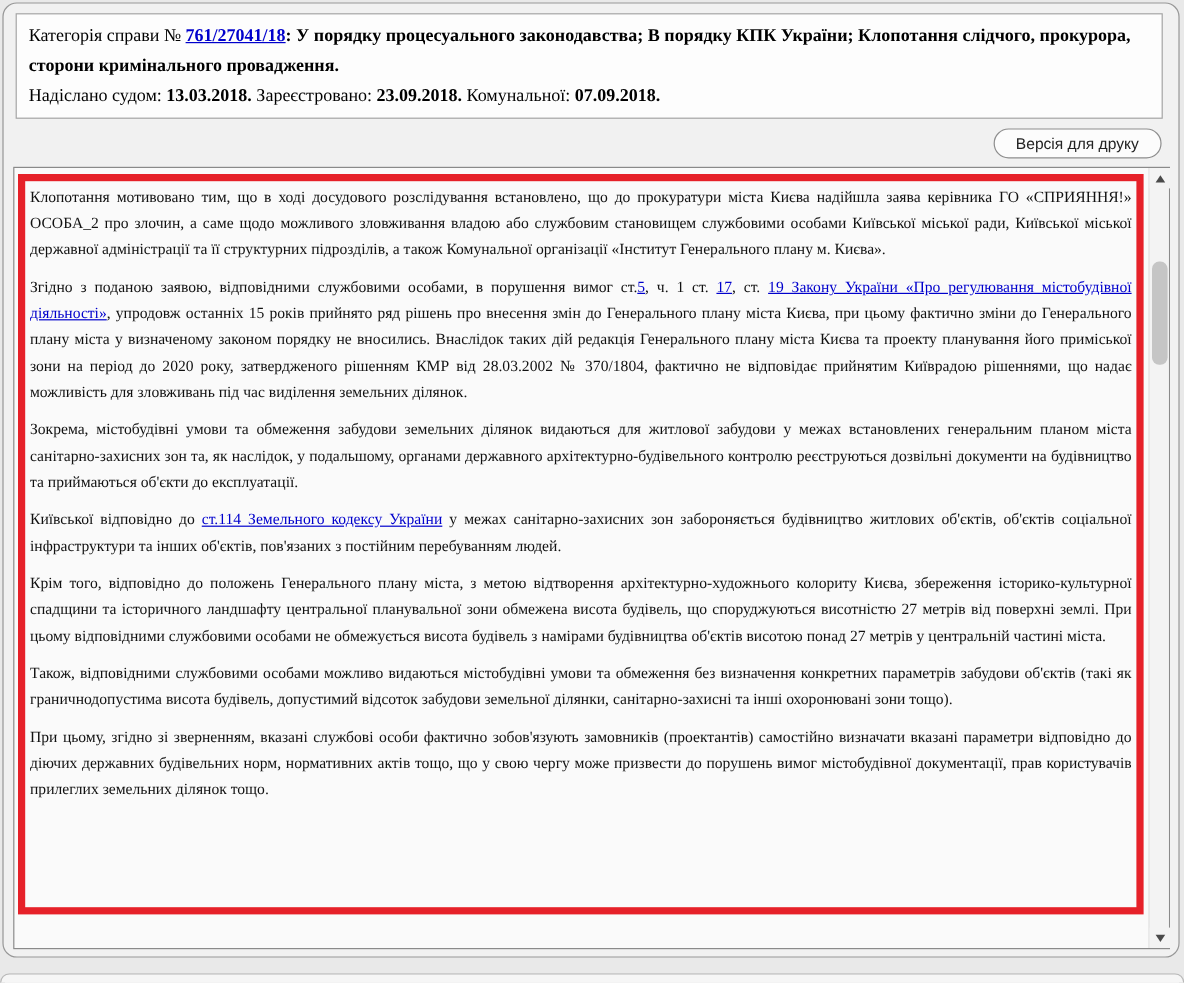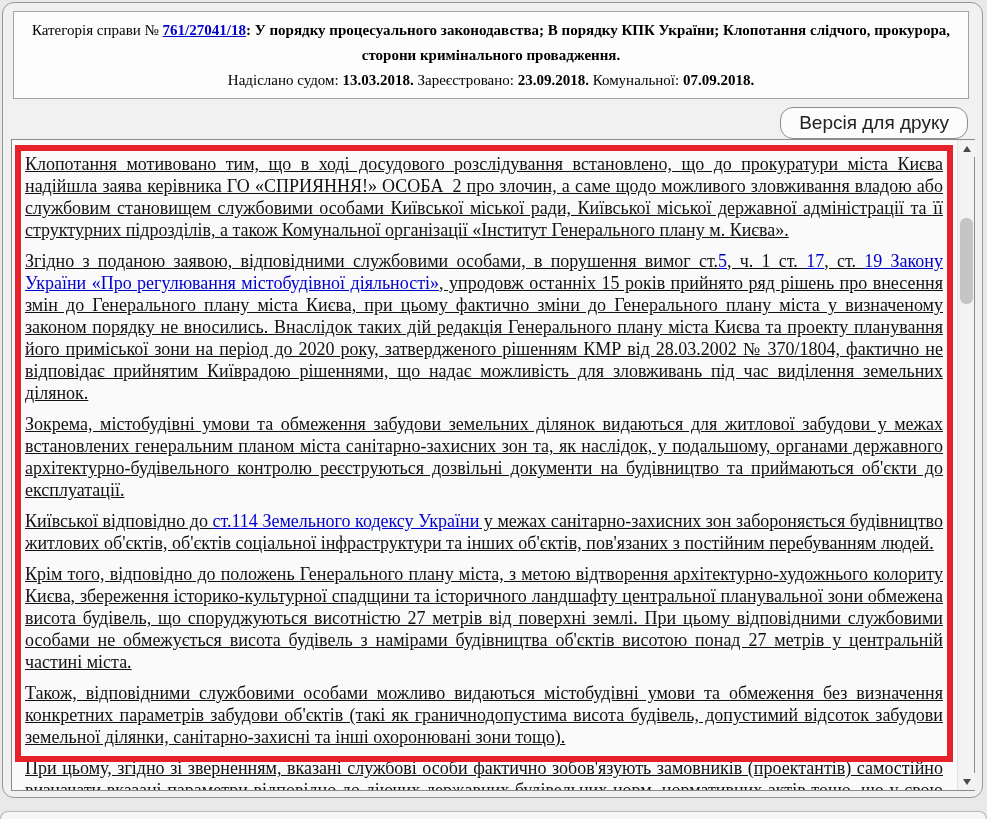--- a/index.html
+++ b/index.html
@@ -21,56 +21,56 @@
     border:1px solid #979797;
     border-radius:12px;
   }
   
   .meta-box{
     position:absolute;left:10px;top:8px;right:13px;
     height:88px;box-sizing:border-box;
     background:#fdfdfd;
     border:1px solid #a3a3a3;
     padding:6px 10px 0 10px;
-    font-size:15px;line-height:25px;color:#000;text-align:center;
+    font-size:15px;line-height:25px;color:#000;
   }
   .meta-line{margin:0;}
   .meta-line b{font-weight:700;}
   .case-link{
     color:var(--link-blue);
     font-weight:700;
     text-decoration:underline;
   }
   
   .toolbar{
     position:absolute;top:104px;right:14px;
   }
   .print-btn{
     font-family:"Liberation Sans", sans-serif;
-    font-size:19px;color:#222;
+    font-size:13px;color:#222;
     background:#fcfcfc;
     border:1px solid #8d8d8d;
     border-radius:13px;
     padding:4px 18px;
     cursor:pointer;
   }
   
   .doc-wrap{
     position:absolute;left:8px;top:136px;
     width:964px;bottom:6px;
     box-sizing:border-box;
     background:#fafafa;
     border:1px solid #8a8a8a;
   }
   .doc-text{
     position:absolute;left:0;top:0;right:17px;bottom:0;
     overflow:hidden;
     padding:13px 14px 0 13px;
     text-align:justify;
-    font-size:18px;line-height:22px;color:#111;text-decoration:underline;
+    font-size:13px;line-height:22px;color:#111;
   }
   .doc-text p{margin:0 0 9px 0;}
   .doc-text a{
     color:var(--link-blue);
     text-decoration:underline;
   }
   
   .annotation{
     position:absolute;left:3px;top:5px;right:21px;bottom:28px;
     border:6px solid var(--annotation-red);

